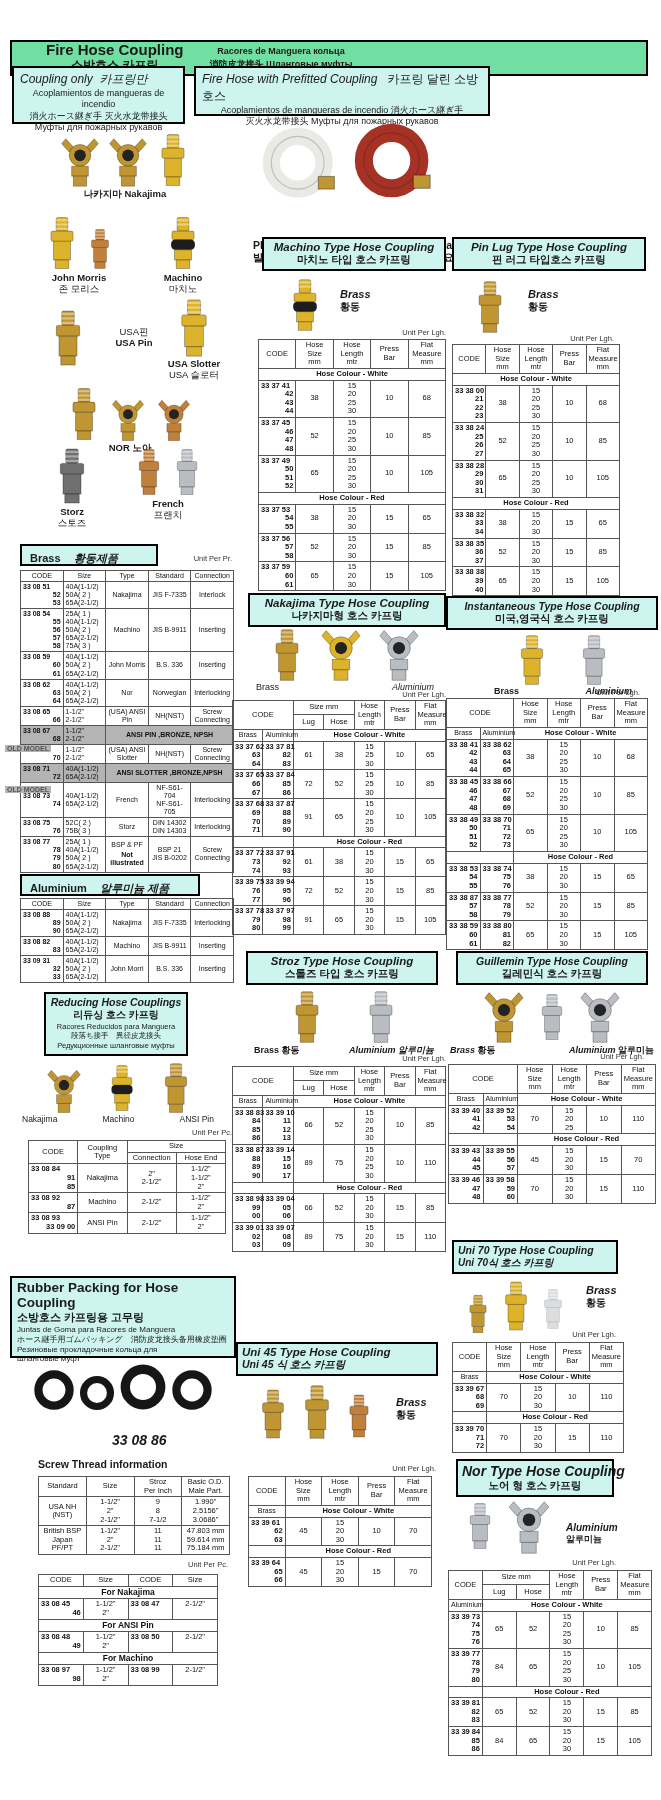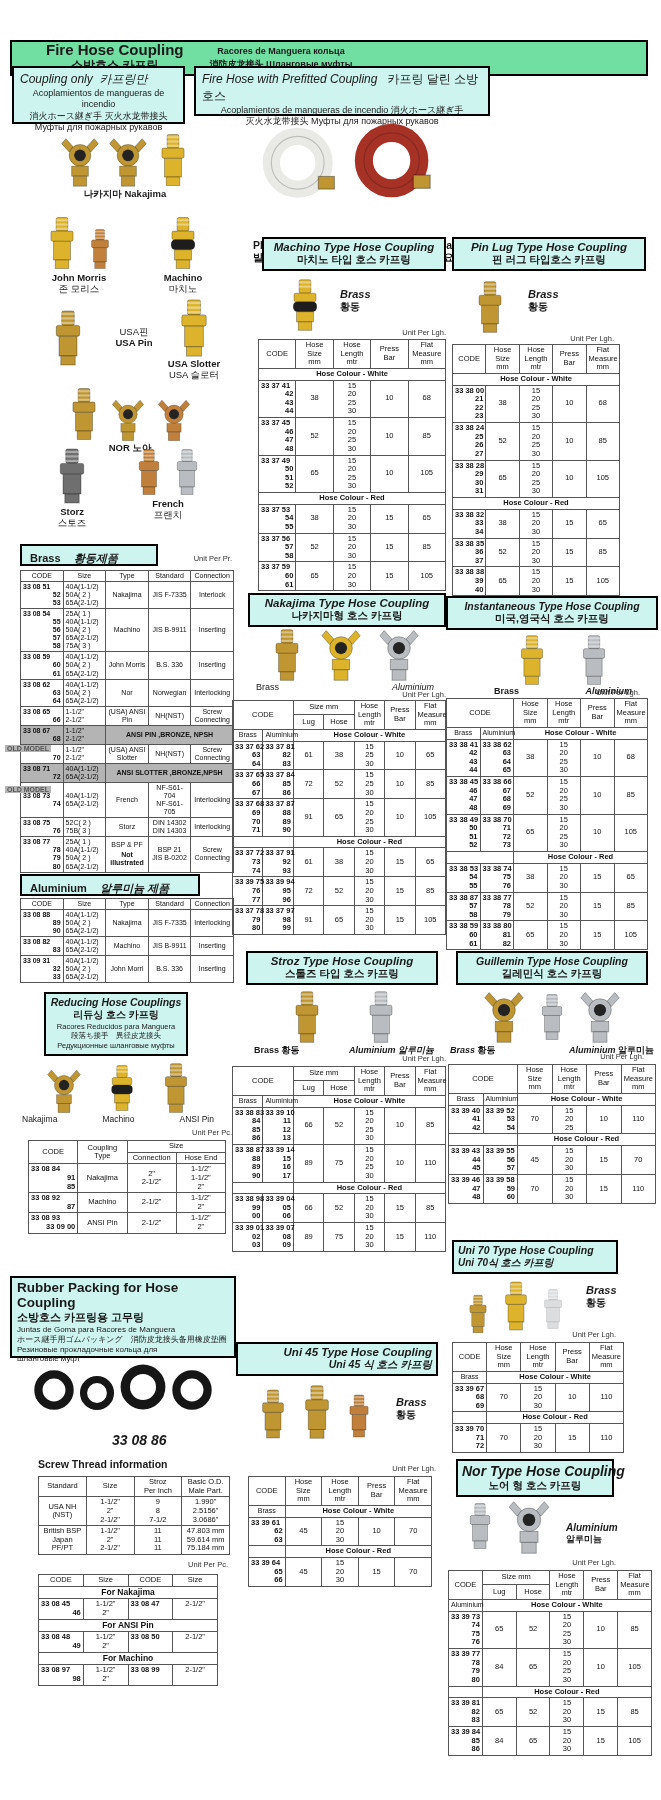--- a/index.html
+++ b/index.html
@@ -1773,21 +1773,21 @@
               <div>20</div>
               <div>30</div>
             </td>
             <td>15</td>
             <td>110</td>
           </tr>
         </tbody>
       </table>
     </div>
 
-  <div class="cyanbox sec abs" style="left:236px;top:1342px;width:202px;text-align:right;">
+  <div class="cyanbox sec abs" style="left:236px;top:1342px;width:202px;text-align:left;">
     <div class="st1">Uni 45 Type Hose Coupling</div>
     <div class="st2" style="font-style:italic">Uni 45 식 호스 카프링</div>
   </div>
   <div class="abs" style="left:240px;top:1384px;width:150px;">
     <div class="glyphs" style="gap:10px;">
       <svg class="ic c-brass" width="32" height="52">
           <use href="#s-cpl"></use>
         </svg>
       <svg class="ic c-brass" width="36" height="56">
           <use href="#s-cpl"></use>

